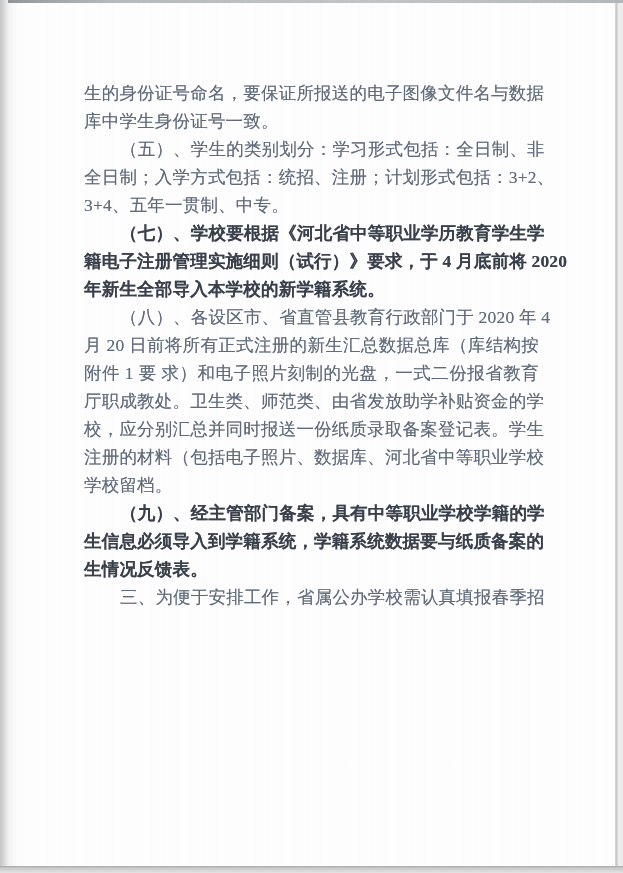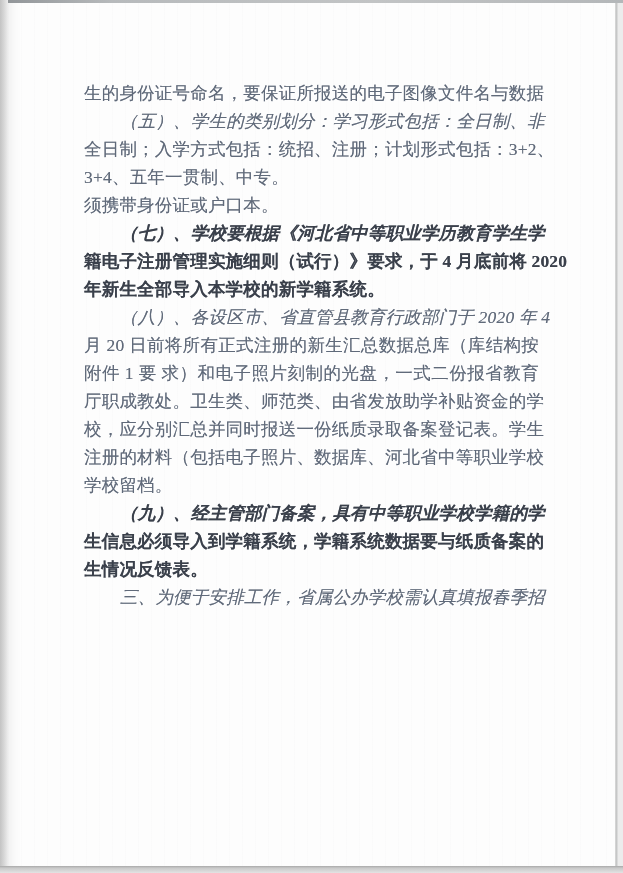--- a/index.html
+++ b/index.html
@@ -64,40 +64,40 @@
     text-shadow: 0 0 0.6px rgba(96,106,122,0.55);
   }
   .line {
     height: 28px;
     line-height: 28px;
     white-space: nowrap;
     text-align: justify;
     text-align-last: justify;
   }
   .line.end { text-align-last: left; }
-  .line.indent { padding-left: 36px; font-style: italic; }
+  .line.indent { padding-left: 36px; }
   .line.bold {
     font-weight: bold;
     color: #3a404b;
     text-shadow: 0 0 0.6px rgba(58,64,75,0.6);
   }
 </style>
 </head>
 <body>
 
 <div class="scan">
   <div class="edge-top"></div>
   <div class="edge-left"></div>
   <div class="page">
     <div class="textblock" id="textblock">
         <div class="line">生的身份证号命名，要保证所报送的电子图像文件名与数据</div>
+        <div class="line end">库中学生身份证号一致。</div>
         <div class="line indent">（五）、学生的类别划分：学习形式包括：全日制、非</div>
         <div class="line">全日制；入学方式包括：统招、注册；计划形式包括：3+2、</div>
         <div class="line end">3+4、五年一贯制、中专。</div>
-        <div class="line end">须携带身份证或户口本。</div>
         <div class="line bold indent">（七）、学校要根据《河北省中等职业学历教育学生学</div>
         <div class="line bold">籍电子注册管理实施细则（试行）》要求，于 4 月底前将 2020</div>
         <div class="line bold end">年新生全部导入本学校的新学籍系统。</div>
         <div class="line indent">（八）、各设区市、省直管县教育行政部门于 2020 年 4</div>
         <div class="line">月 20 日前将所有正式注册的新生汇总数据总库（库结构按</div>
         <div class="line">附件 1 要  求）和电子照片刻制的光盘，一式二份报省教育</div>
         <div class="line">厅职成教处。卫生类、师范类、由省发放助学补贴资金的学</div>
         <div class="line">校，应分别汇总并同时报送一份纸质录取备案登记表。学生</div>
         <div class="line">注册的材料（包括电子照片、数据库、河北省中等职业学校</div>
         <div class="line end">学校留档。</div>

